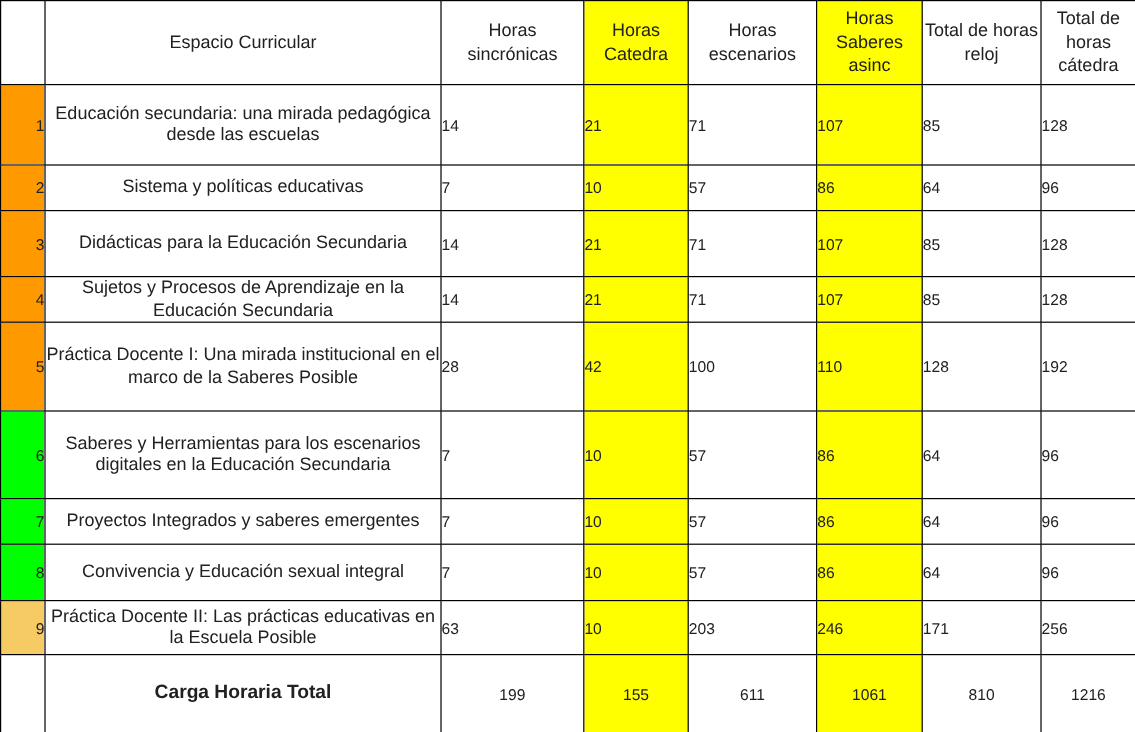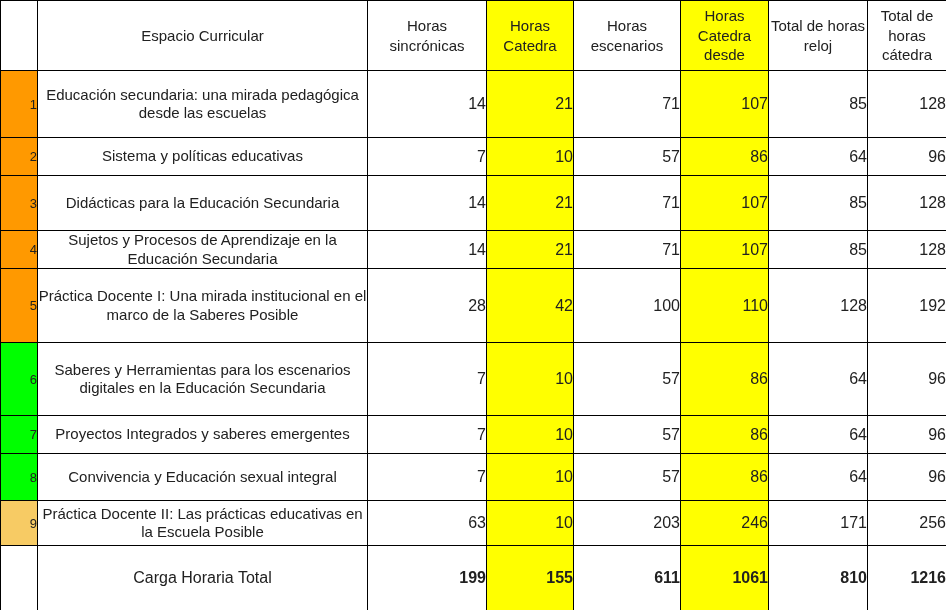--- a/index.html
+++ b/index.html
@@ -40,32 +40,32 @@
     font-size: 15px;
     line-height: 1.22;
   }
   td.hdrcell {
     text-align: center;
     font-size: 15px;
     line-height: 1.3;
     padding: 2px 4px;
   }
   td.valcell {
-    text-align: right;
-    font-size: 16px;
+    text-align: left;
+    font-size: 13px;
   }
   td.totallabel {
     text-align: center;
-    font-size: 16px;
-    font-weight: normal;
-  }
-  td.totalval {
-    text-align: right;
     font-size: 16px;
     font-weight: bold;
+  }
+  td.totalval {
+    text-align: center;
+    font-size: 13px;
+    font-weight: normal;
   }
   .bg-yellow { background: #FFFF00; }
   .bg-orange { background: #FF9900; }
   .bg-green  { background: #00FF00; }
   .bg-gold   { background: #F7CB64; }
 </style>
 </head>
 <body>
 
 <div class="sheet">
@@ -81,21 +81,21 @@
       <col style="width:79px">
     </colgroup>
 
     <tbody>
         <tr style="height:70px">
       <td class="no-l no-t"></td>
       <td class="hdrcell">Espacio Curricular</td>
       <td class="hdrcell">Horas sincrónicas</td>
       <td class="hdrcell bg-yellow">Horas Catedra</td>
       <td class="hdrcell">Horas escenarios</td>
-      <td class="hdrcell bg-yellow">Horas Catedra desde</td>
+      <td class="hdrcell bg-yellow">Horas Saberes asinc</td>
       <td class="hdrcell">Total de horas reloj</td>
       <td class="hdrcell no-r">Total de horas cátedra</td>
     </tr>
 
     <tr style="height:67px">
       <td class="numcell bg-orange no-l">1</td>
       <td class="namecell">Educación secundaria: una mirada pedagógica desde las escuelas</td>
       <td class="valcell">14</td>
       <td class="valcell bg-yellow">21</td>
       <td class="valcell">71</td>

